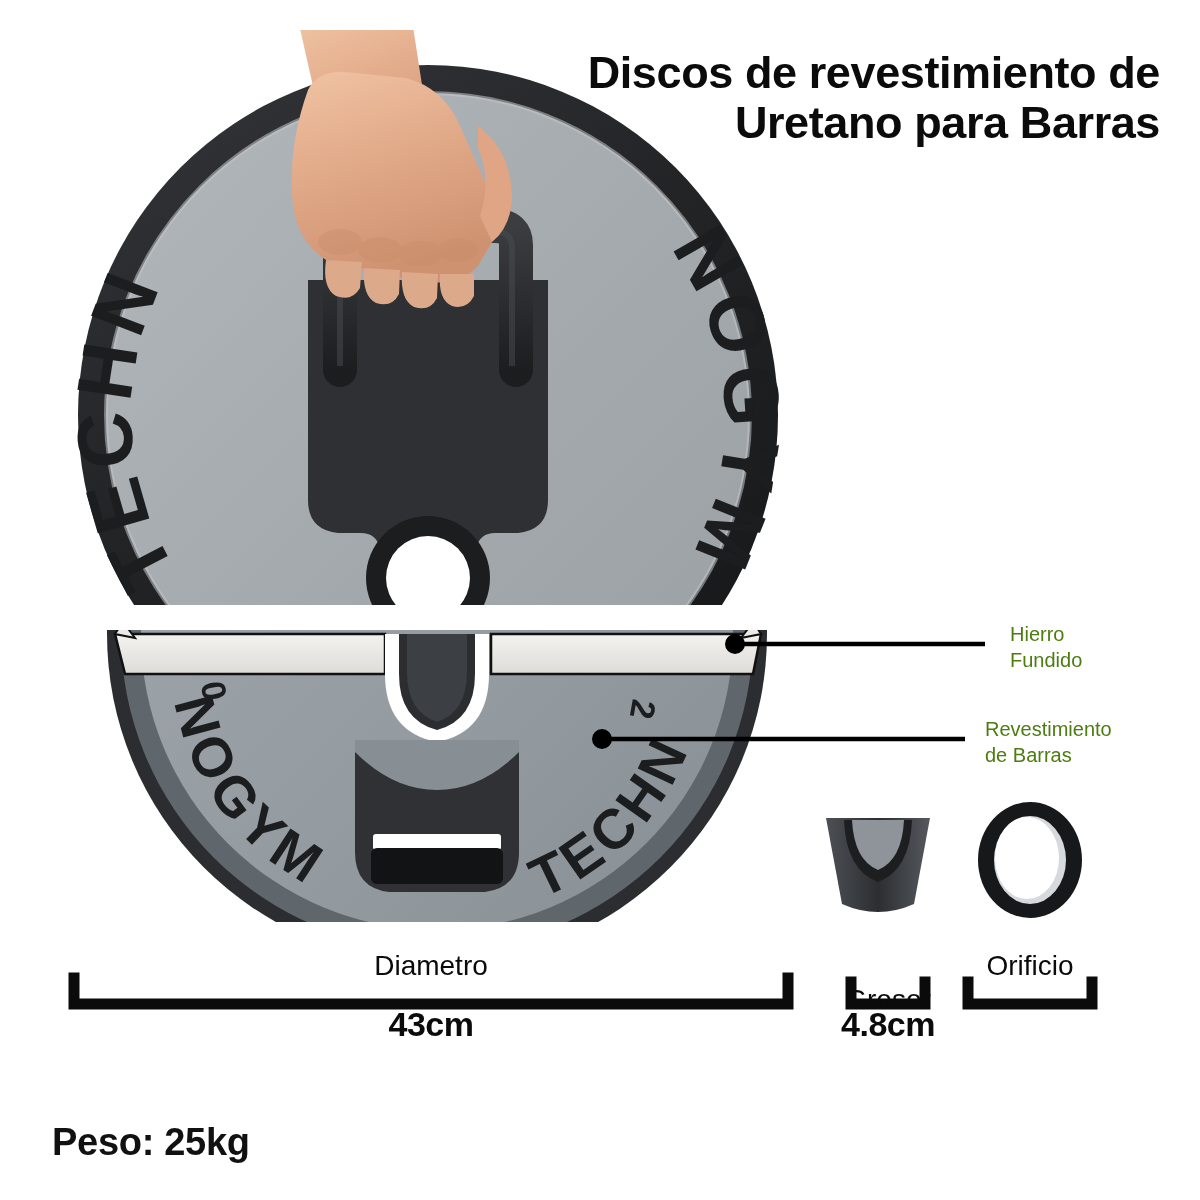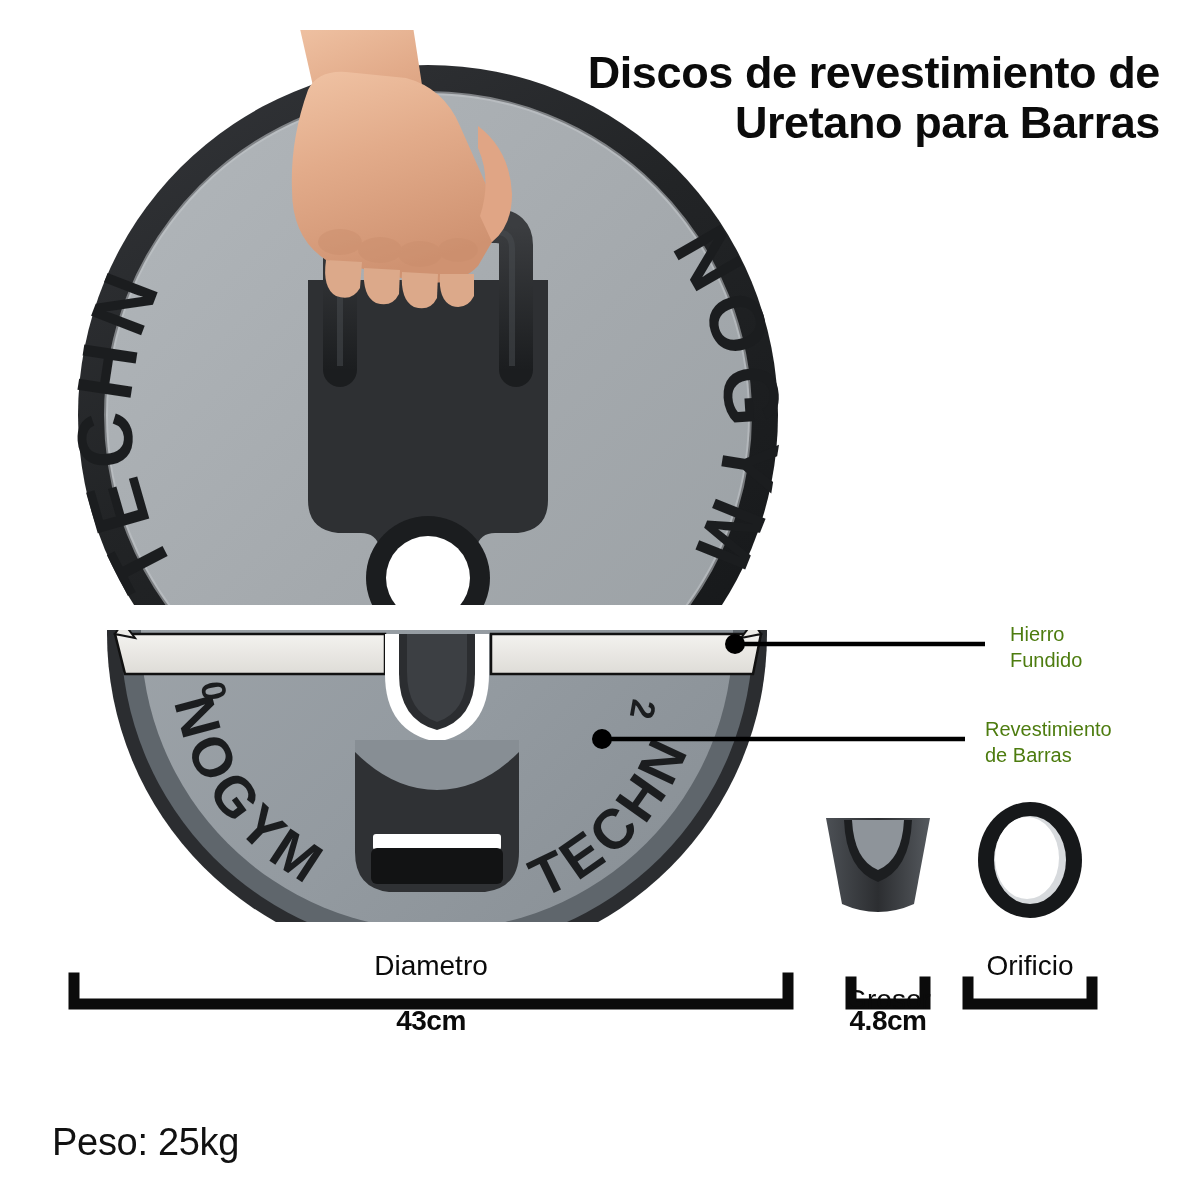--- a/index.html
+++ b/index.html
@@ -47,34 +47,34 @@
   .dim-name{
     position:absolute;
     font-size:28px;
     font-weight:400;
     color:#0b0b0b;
     text-align:center;
     white-space:nowrap;
   }
   .dim-value{
     position:absolute;
-    font-size:28px;
+    font-size:34px;
     font-weight:700;
     color:#0b0b0b;
     text-align:center;
     white-space:nowrap;
     letter-spacing:-0.5px;
   }
 
   
   .weight{
     position:absolute;
     left:52px;bottom:36px;
     font-size:38px;
-    font-weight:400;
+    font-weight:700;
     color:#111111;
     letter-spacing:-0.3px;
     white-space:nowrap;
   }
 </style>
 </head>
 <body>
 
 <div id="page">
 

